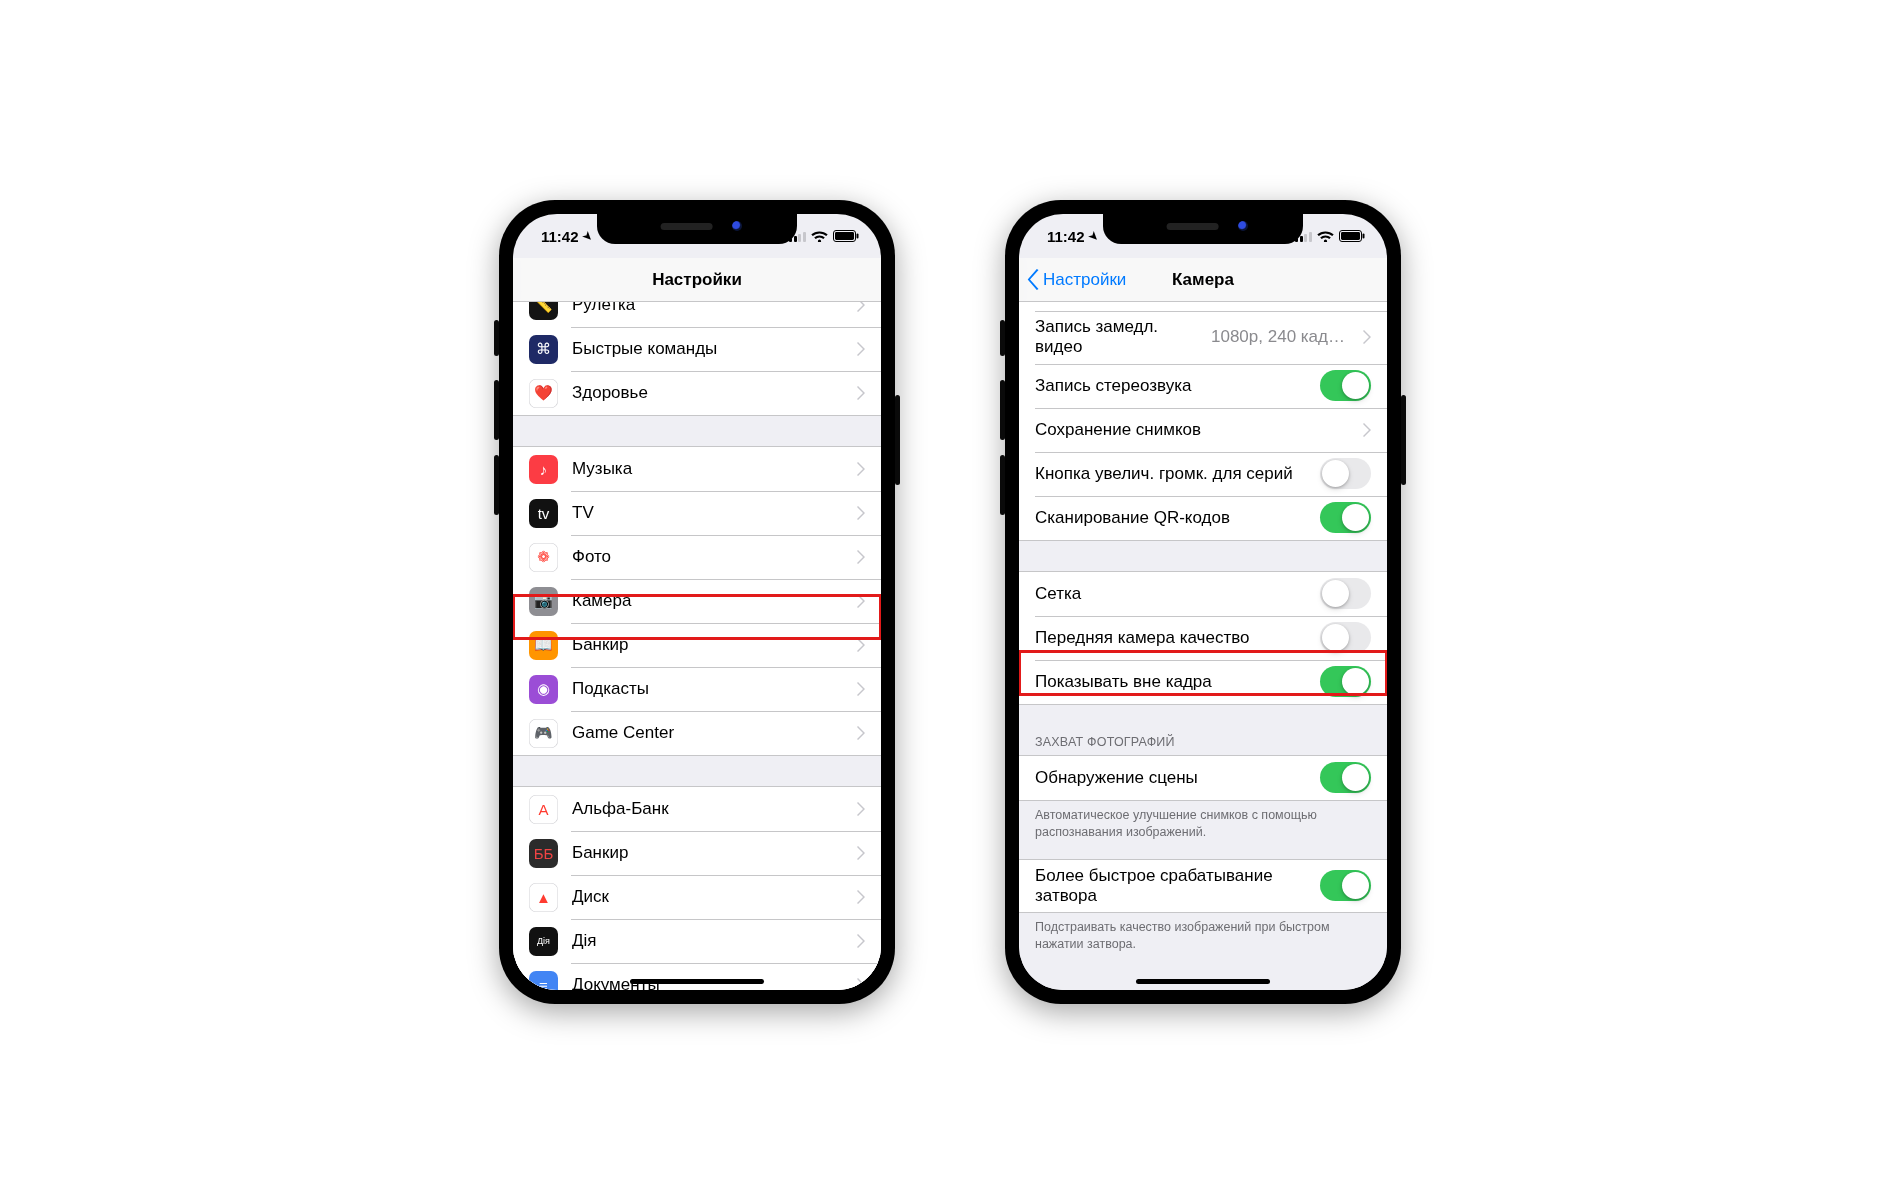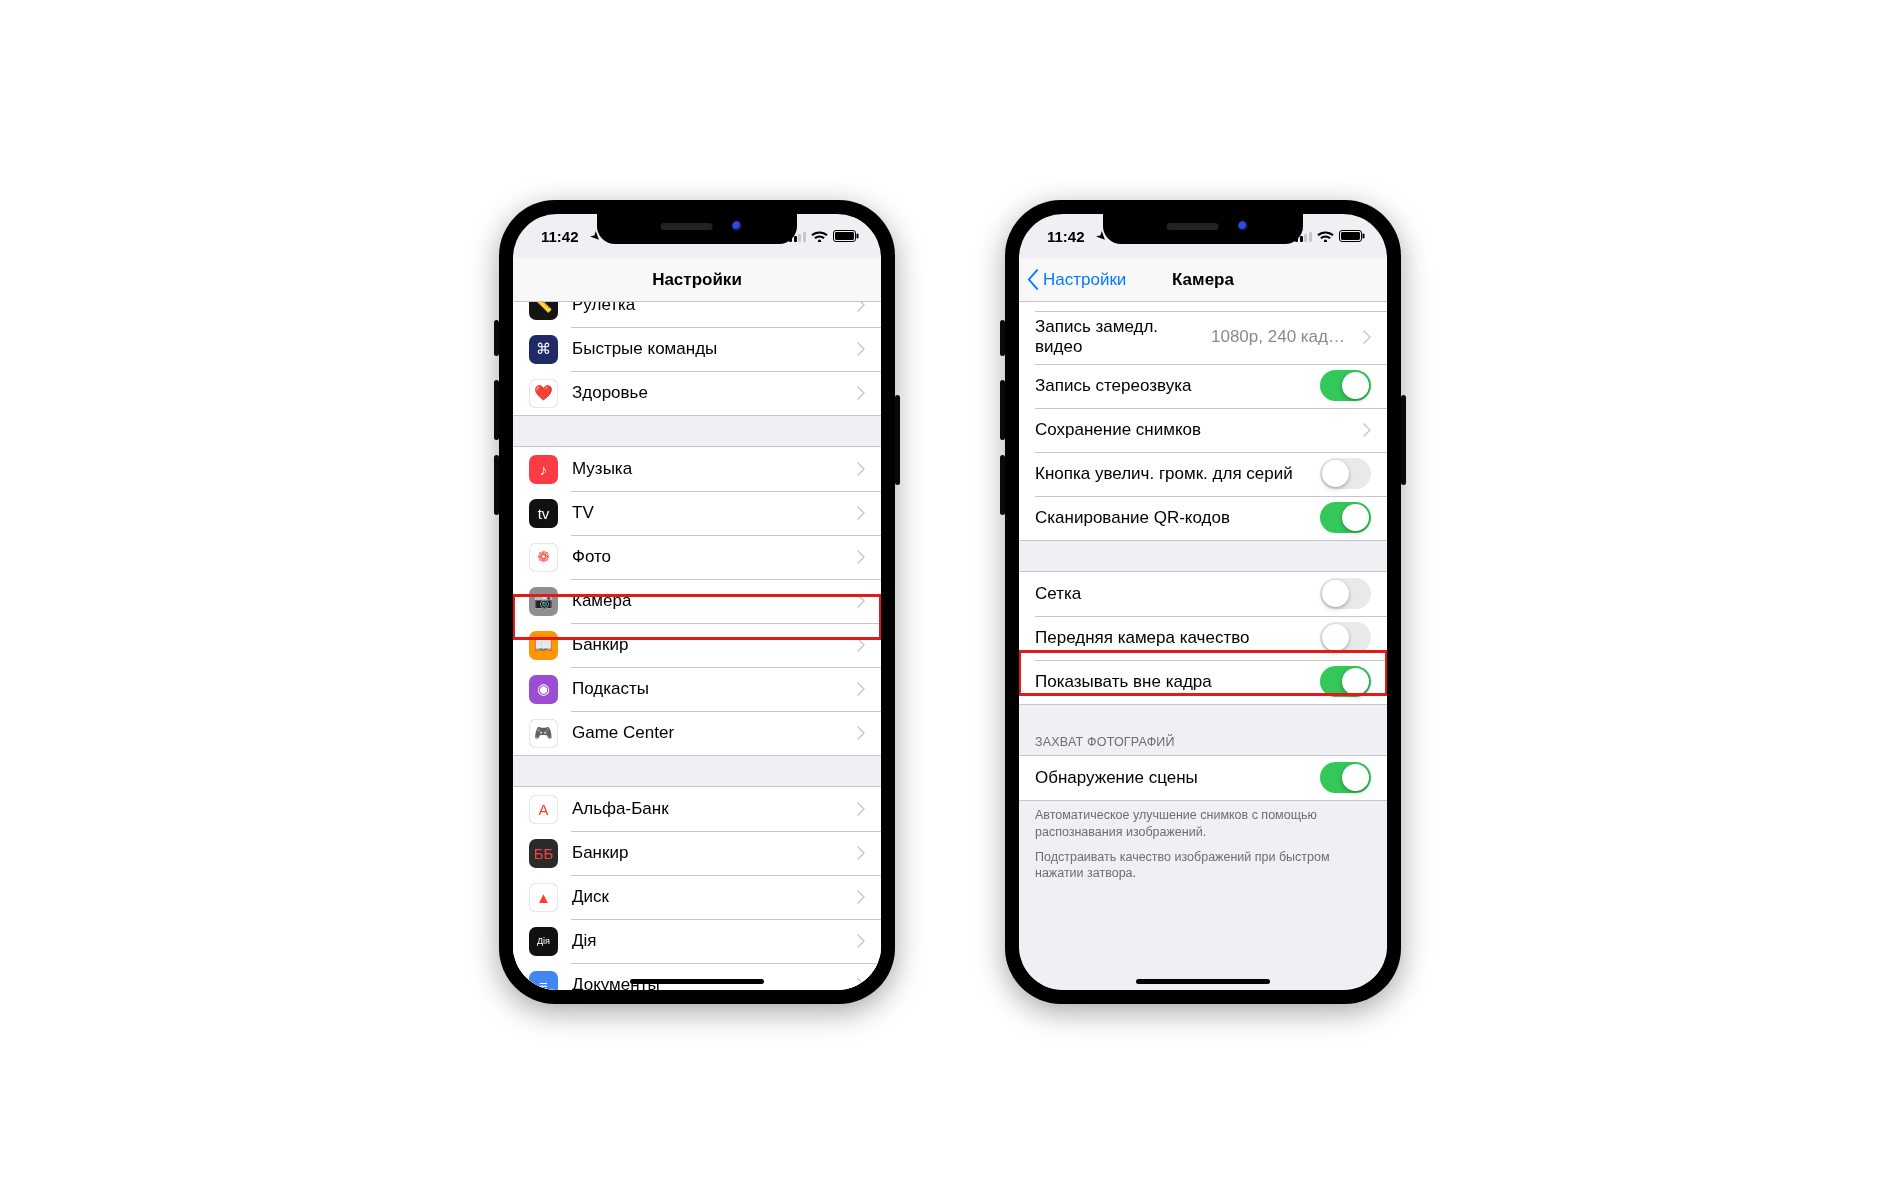--- a/index.html
+++ b/index.html
@@ -70,21 +70,21 @@
   .status-bar {
     position: absolute;
     top: 0; left: 0; right: 0; height: 44px;
     display: flex; justify-content: space-between;
     align-items: center;
     padding: 0 22px 0 28px;
     font-weight: 600; font-size: 15px;
     z-index: 40;
     color:#000;
   }
-  .status-left { display:flex; align-items:center; gap:12px; }
+  .status-left { display:flex; align-items:center; gap:4px; }
   .status-right { display:flex; align-items:center; gap:5px; }
   .loc-arrow { transform: rotate(45deg); display:inline-block; font-size:11px; }
   .signal { display:flex; gap:1.6px; align-items:flex-end; height:11px;}
   .signal span { width:3px; background:#000; border-radius:1px; }
   .signal span:nth-child(1){height:4px}
   .signal span:nth-child(2){height:6px}
   .signal span:nth-child(3){height:8px;background:#c7c7cc}
   .signal span:nth-child(4){height:10px;background:#c7c7cc}
   .wifi-icon svg, .battery-icon svg { display:block; }
 
@@ -462,20 +462,26 @@
   </div>
           </div>
         <div class="group-header">ЗАХВАТ ФОТОГРАФИЙ</div>
         <div class="group" id="p2g3">
             <div class="row no-icon">
     <span class="row-label">Обнаружение сцены</span>
     <div class="switch on"></div>
   </div>
           </div>
         <div class="group-footer">Автоматическое улучшение снимков с помощью распознавания изображений.</div>
+        <div class="group" id="p2g4" style="margin-top:16px">
+            <div class="row no-icon">
+    <span class="row-label">Более быстрое срабатывание затвора</span>
+    <div class="switch on"></div>
+  </div>
+          </div>
         <div class="group-footer">Подстраивать качество изображений при быстром нажатии затвора.</div>
       </div>
     </div>
 
     <div class="highlight-red" style="left:-1px; right:-1px; top:436px; height:46px;"></div>
     <div class="home-indicator"></div>
   </div>
 </div>
 
 </body></html>

